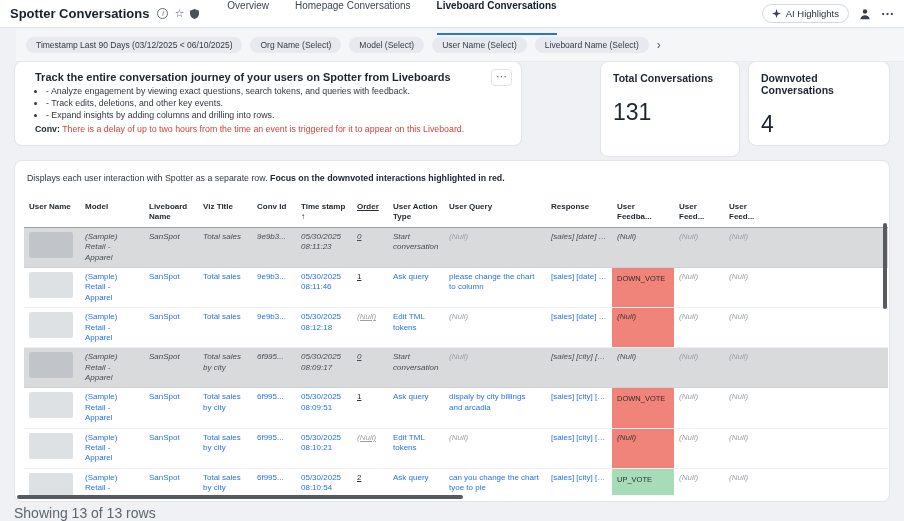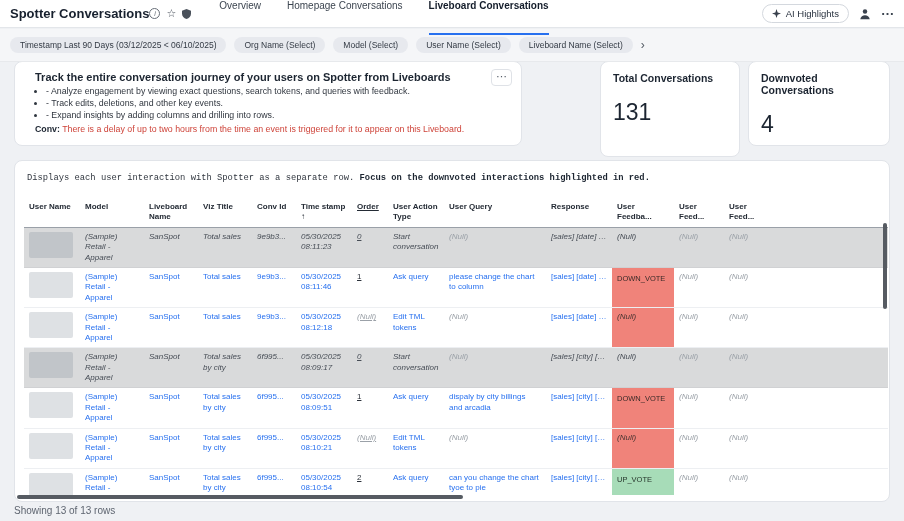--- a/index.html
+++ b/index.html
@@ -8,42 +8,42 @@
     width:904px; height:521px; position:relative; overflow:hidden;
     background:#eff1f4; font-family:"Liberation Sans", sans-serif; color:#222;
   }
   
   .topbar {
     position:absolute; top:0; left:0; right:0; height:28px; background:#fff;
     border-bottom:1px solid #e3e6ea; display:flex; align-items:center;
     justify-content:space-between; padding:0 10px; z-index:6;
   }
   .tb-left { display:flex; align-items:center; height:28px; }
-  .tb-title { font-size:13px; font-weight:bold; color:#17202e; white-space:nowrap; }
+  .tb-title { font-size:13px; font-weight:bold; color:#17202e; margin-right:8px; white-space:nowrap; }
   .tb-ic {
     width:11px; height:11px; border:1px solid #676e78; border-radius:50%;
     font-size:7px; line-height:9px; text-align:center; color:#676e78;
     font-style:italic; margin-right:6px; display:inline-block;
   }
   .tb-star { font-size:11px; color:#555c66; margin-right:6px; line-height:1; }
   .tb-shield { display:inline-flex; align-items:center; margin-right:4px; }
   .tabs { display:flex; gap:26px; margin-left:24px; height:43px; align-items:stretch; }
   .tab { font-size:10px; color:#3c4550; line-height:27px; cursor:pointer; white-space:nowrap; }
   .tab.active { font-weight:bold; color:#141d2b; border-bottom:2px solid #2770ef; }
   .tb-right { display:flex; align-items:center; gap:10px; }
   .ai-btn {
     display:flex; align-items:center; gap:5px; border:1px solid #d4d8de;
     border-radius:11px; background:#fff; font-size:9.5px; color:#2a3340;
     padding:3px 9px; font-family:inherit; cursor:pointer; white-space:nowrap;
   }
   .icon-btn { display:inline-flex; align-items:center; cursor:pointer; }
   .more-glyph { font-size:13px; color:#3c4550; font-weight:bold; line-height:1; cursor:pointer; }
   
   .filterbar {
-    position:absolute; top:29px; left:0; right:0; height:22px; background:#f5f6f8;
+    position:absolute; top:29px; left:16px; right:0; height:22px; background:#f5f6f8;
     border-bottom:1px solid #e7e9ec; display:flex; align-items:center; gap:8px;
     padding:16px 10px; z-index:5;
   }
   .chip {
     background:#e7e9ee; border-radius:10px; padding:3px 10px; font-size:8.5px;
     color:#333a44; white-space:nowrap; cursor:pointer;
   }
   .chev { font-size:12px; color:#555c66; cursor:pointer; line-height:1; }
   
   .card { position:absolute; background:#fff; border:1px solid #e1e4e9; border-radius:8px; }
@@ -60,21 +60,21 @@
     cursor:pointer;
   }
   .kpi { padding:10px 12px; }
   #kpi-total { left:600px; top:61px; width:140px; height:96px; }
   #kpi-down  { left:748px; top:61px; width:142px; height:85px; }
   .kpi-title { font-size:10.5px; font-weight:bold; color:#1c2531; }
   .kpi-value { font-size:23px; color:#1c2531; margin-top:15px; }
   
   #tablecard { left:14px; top:160px; width:876px; height:342px; padding:9px 12px 0; overflow:hidden; }
   .tc-title { font-size:11px; font-weight:bold; color:#1c2531; }
-  .tc-sub { font-size:8.8px; color:#30363f; margin-top:3px;font-family:Liberation Mono, monospace; }
+  .tc-sub { font-size:8.8px; color:#30363f; margin-top:3px; }
   .tc-sub b { color:#1c2531; }
   .table-wrap { position:absolute; left:1px; right:1px; top:37px; bottom:6px; overflow:hidden;padding-left:8px; }
   table { width:100%; border-collapse:collapse; table-layout:fixed; }
   thead th {
     font-size:8px; font-weight:bold; color:#242b35; text-align:left;
     padding:4px 5px; vertical-align:top; line-height:1.3; background:#fff;
     border-bottom:1px solid #9aa0a8;
   }
   .sort { font-weight:bold; color:#242b35; }
   tbody tr { height:36px; border-bottom:1px solid #edeff2; background:#fff; }
@@ -103,21 +103,21 @@
   td.l  { color:#2770ef; cursor:pointer; }
   td.k  { color:#2c323b; }
   td.fd { background:#f0837a; color:#3a2a28; white-space:nowrap; font-size:7.5px; padding-top:6px; }
   td.fu { background:#a7dcb8; color:#26352b; white-space:nowrap; font-size:7.5px; padding-top:6px; }
   td.fnr{ background:#f0837a; font-style:italic; color:#4b3532; }
   .ubox { width:44px; height:26px; border-radius:2px; background:rgba(125,134,146,0.25); }
   
   .hscroll { position:absolute; left:2px; bottom:2px; width:446px; height:4px; background:#565b62; border-radius:2px; cursor:pointer; }
   .vscroll { position:absolute; right:2px; top:62px; width:4px; height:86px; background:#565b62; border-radius:2px; cursor:pointer; }
   
-  .rows-footer { position:absolute; left:14px; top:505px; font-size:10px; color:#5e6570; }
+  .rows-footer { position:absolute; left:14px; top:505px; font-size:14px; color:#5e6570; }
 </style>
 </head>
 <body>
 
 <div class="topbar">
   <div class="tb-left">
     <span class="tb-title">Spotter Conversations</span>
     <span class="tb-ic">i</span>
     <span class="tb-star">☆</span>
     <span class="tb-shield">

